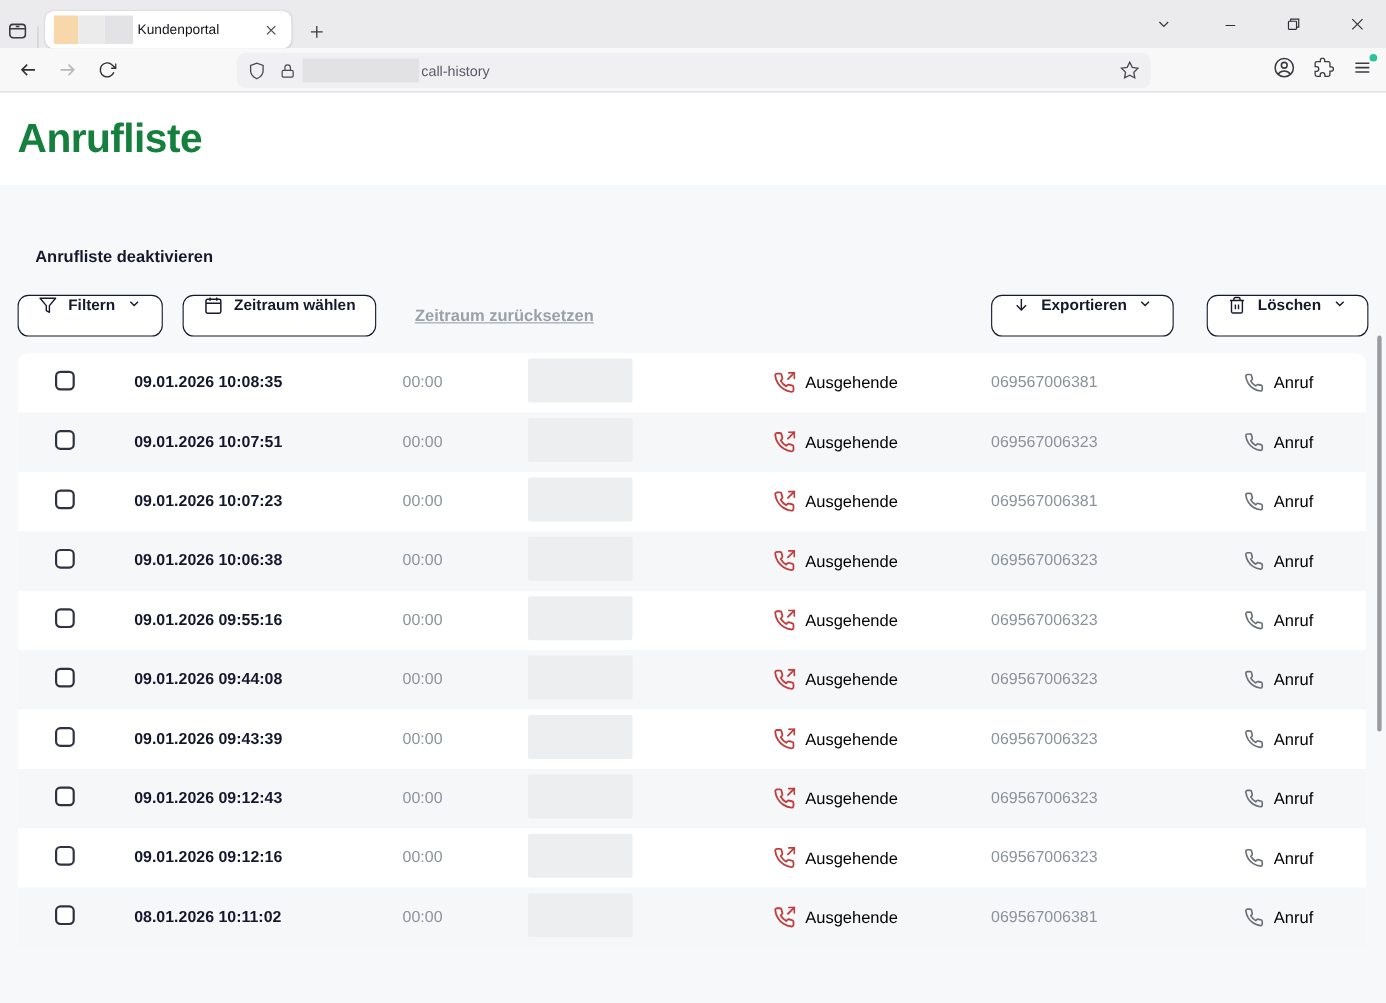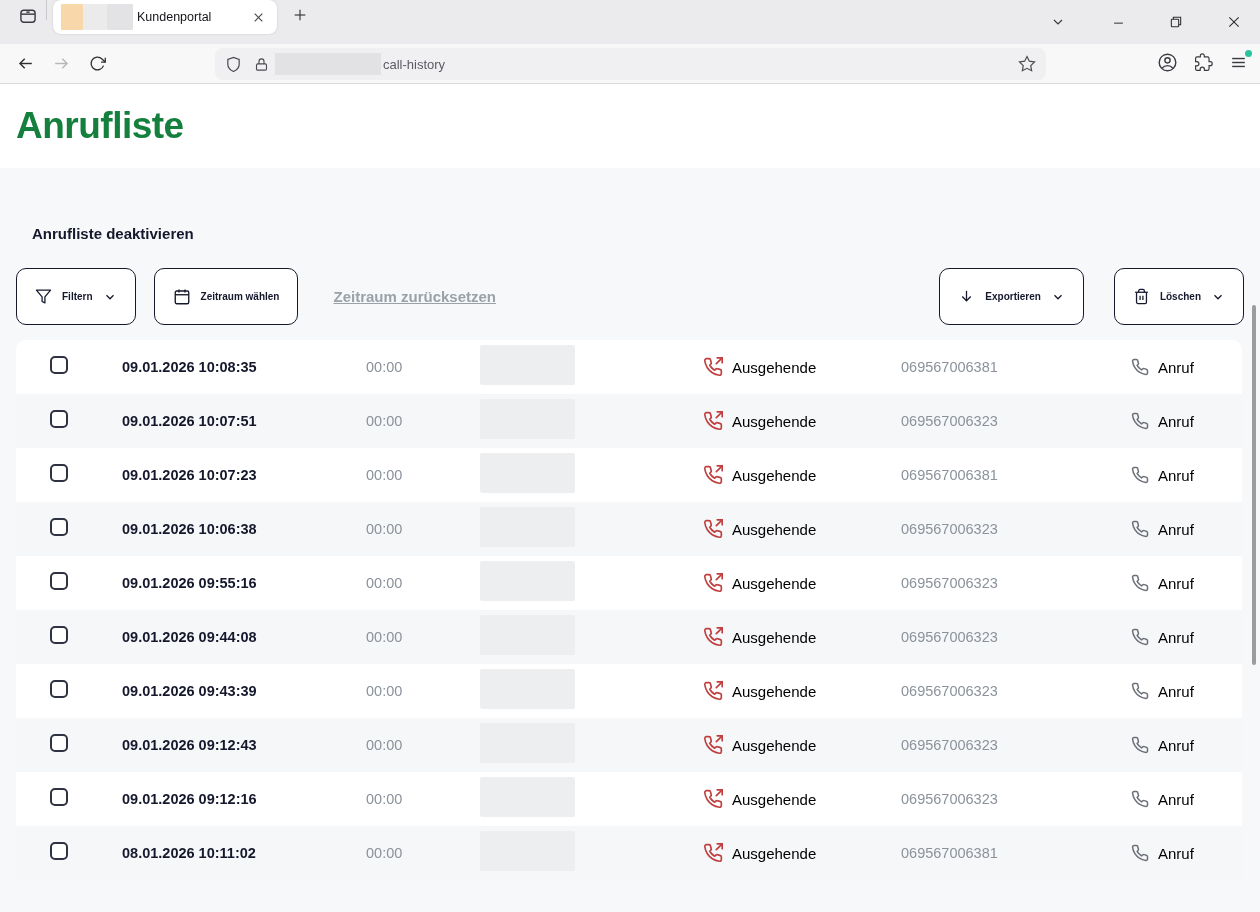--- a/index.html
+++ b/index.html
@@ -1,20 +1,20 @@
 <!DOCTYPE html>
 <html><head>
 <meta charset="utf-8">
 <style>
   * { margin:0; padding:0; box-sizing:border-box; }
   html,body { width:1260px; height:912px; overflow:hidden; background:#fff;
               font-family:"Liberation Sans", sans-serif; }
 
   
-  .tab-strip { height:44px; background:#ebebee; display:flex; align-items:flex-start; padding:0 12px; position:relative; }
+  .tab-strip { height:44px; background:#ebebee; display:flex; align-items:flex-end; padding:0 0; position:relative; }
   .fx-view-btn { width:32px; height:32px; display:flex; align-items:center; justify-content:center; border-radius:6px; }
   .tabstrip-divider { width:1px; height:20px; background:#c9c9cf; margin:0 6px 0 2px; }
   .tab { width:224px; height:34px; background:#fff; border-radius:8px; display:flex; align-items:center;
          padding:0 8px; box-shadow:0 0 2px rgba(0,0,0,.18); position:relative; }
   .redact { display:inline-block; border-radius:1px; }
   .tab .r1 { width:22px; height:26px; background:#f8d8ab; }
   .tab .r2 { width:24px; height:26px; background:#ebebeb; }
   .tab .r3 { width:26px; height:26px; background:#e3e3e6; }
   .tab-title { font-size:12.5px; color:#15141a; margin-left:4px; flex:1; white-space:nowrap; overflow:hidden; }
   .tab-close { width:22px; height:22px; display:flex; align-items:center; justify-content:center; border-radius:4px; }
@@ -35,22 +35,22 @@
 
   
   .page-header { height:84px; background:#fff; display:flex; align-items:center; }
   .page-title { font-size:37px; font-weight:bold; color:#15803d; letter-spacing:-0.5px; margin-left:16px; }
 
   .content { height:744px; background:#f7f8f9; position:relative; }
   .deactivate-link { display:inline-block; margin:57px 0 0 32px; font-size:15px; font-weight:bold;
                      color:#15182c; cursor:pointer; }
 
   .toolbar { display:flex; align-items:center; margin:25px 16px 0 16px; }
-  .btn { height:57px; background:#fff; border:1.5px solid #16182c; border-radius:10px; display:flex;
-         align-items:center; gap:10px; padding:0 18px; font-size:10px; font-weight:600; color:#16182c; cursor:pointer; }
+  .btn { height:38px; background:#fff; border:1.5px solid #16182c; border-radius:10px; display:flex;
+         gap:10px; padding:0 18px; font-size:14px; font-weight:600; color:#16182c; cursor:pointer; }
   .btn svg { flex:none; }
   .reset-link { margin-left:35px; font-size:15px; font-weight:700; color:#9aa1a8; text-decoration:underline; cursor:default; }
   .toolbar-right { margin-left:auto; display:flex; gap:30px; }
 
   .table { margin:15px 16px 0 16px; width:1226px; border-radius:10px 10px 0 0; overflow:hidden; }
   .thead, .trow { display:grid; grid-template-columns:106px 244px 114px 223px 198px 230px 1fr; align-items:center; }
   .thead { height:49px; background:#f0f1f4; }
   .th { font-size:11.5px; font-weight:600; color:#4f545e; letter-spacing:.4px; }
   .trow { height:54px; background:#fff; }
   .trow:nth-child(even) { background:#f6f7f9; }

